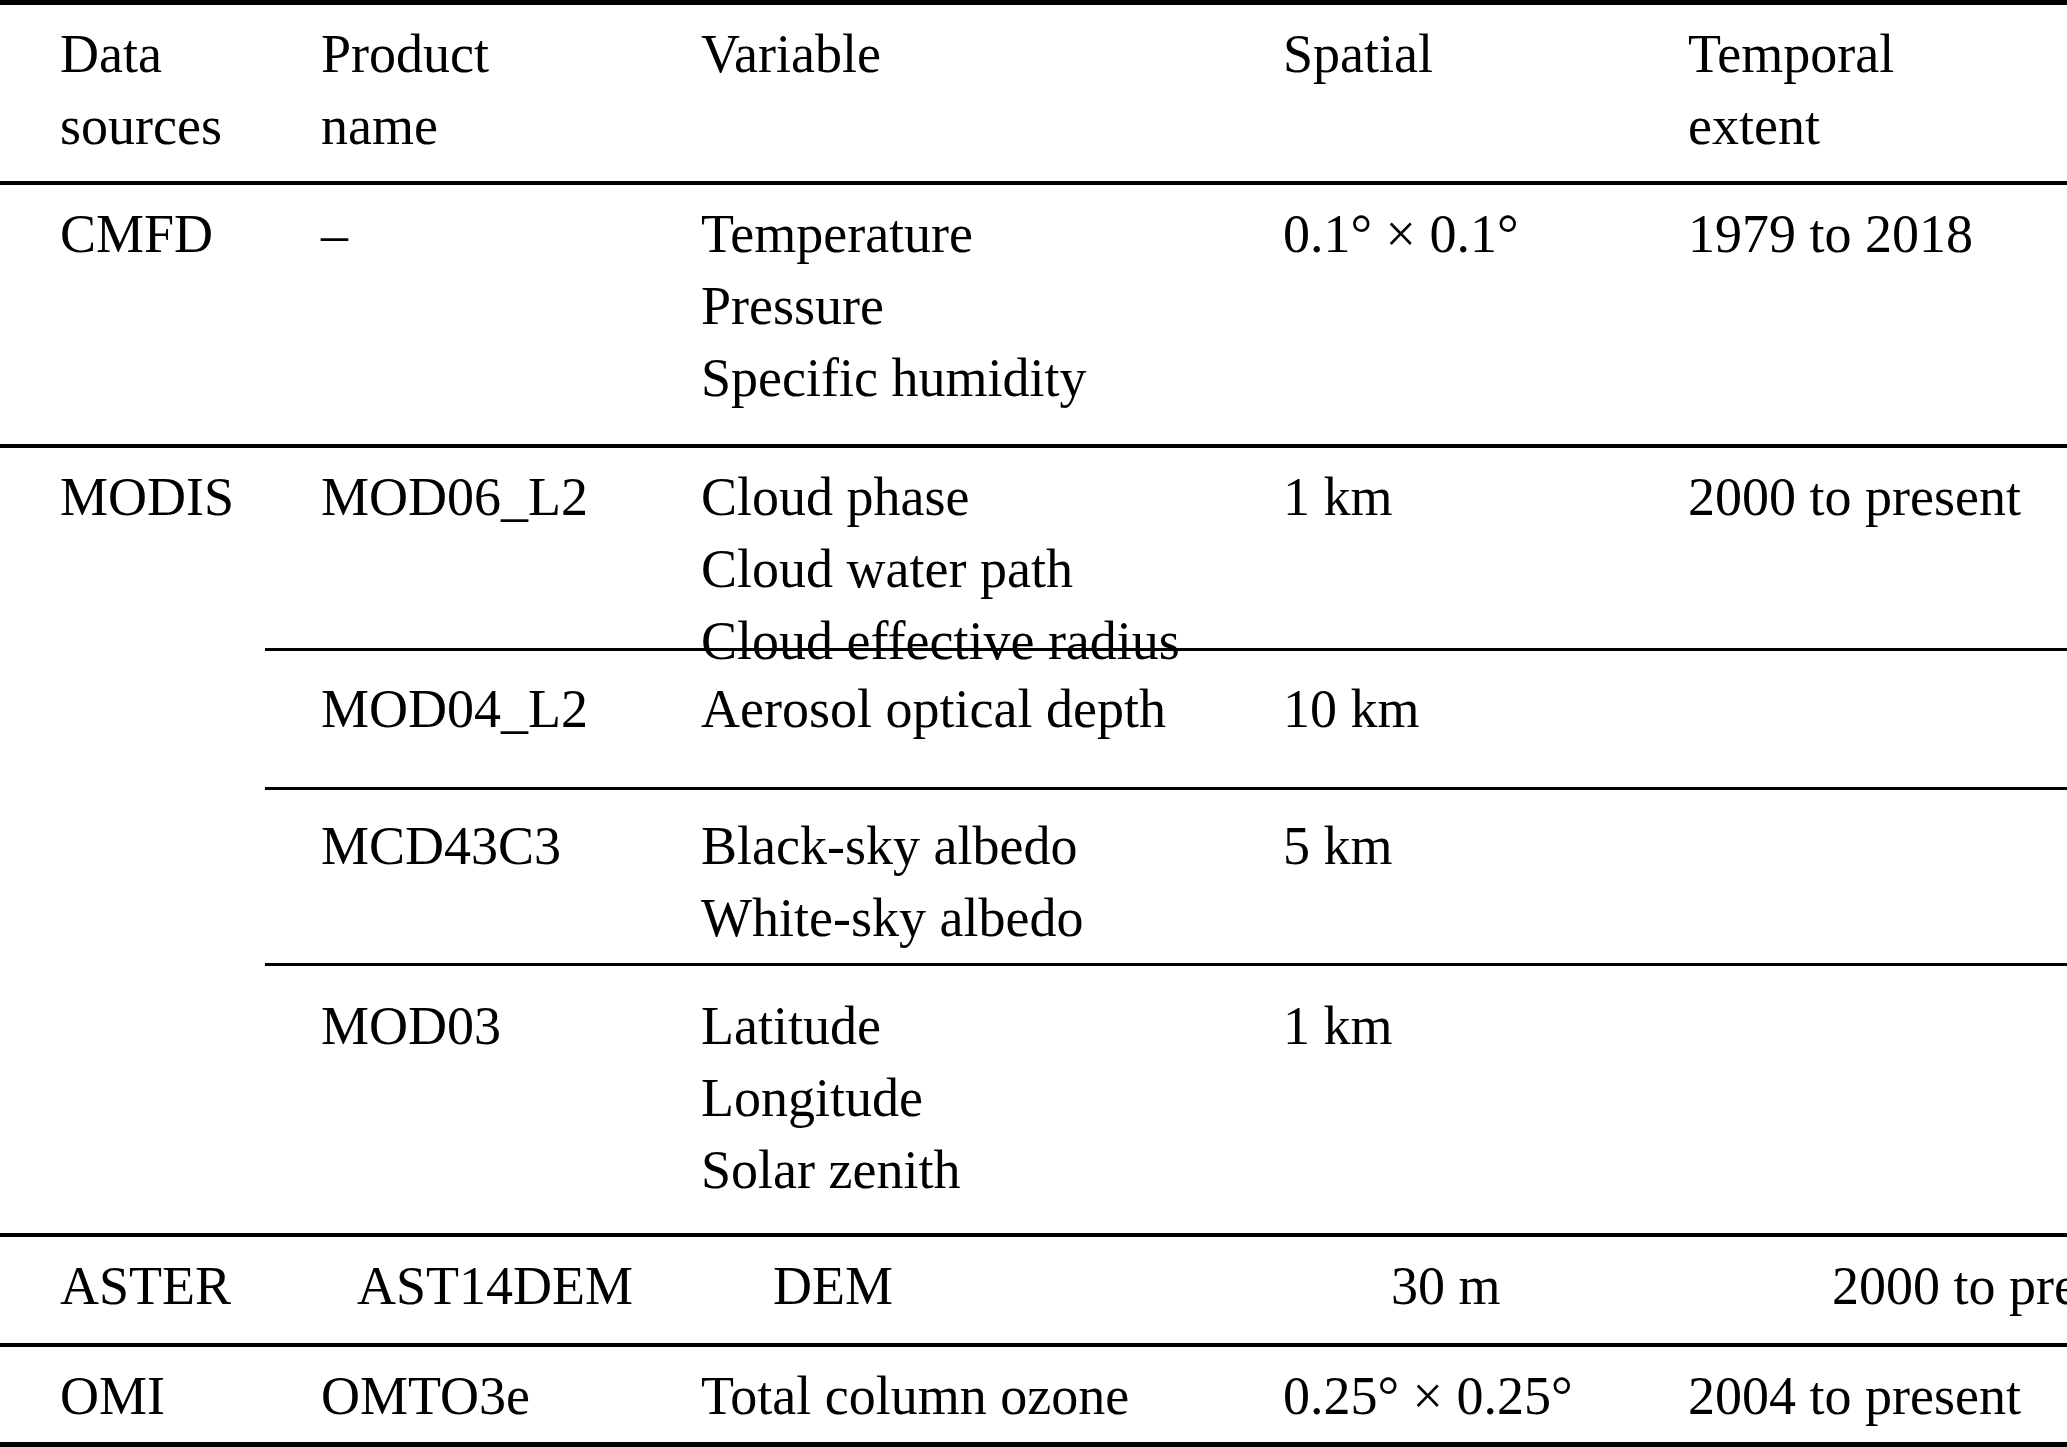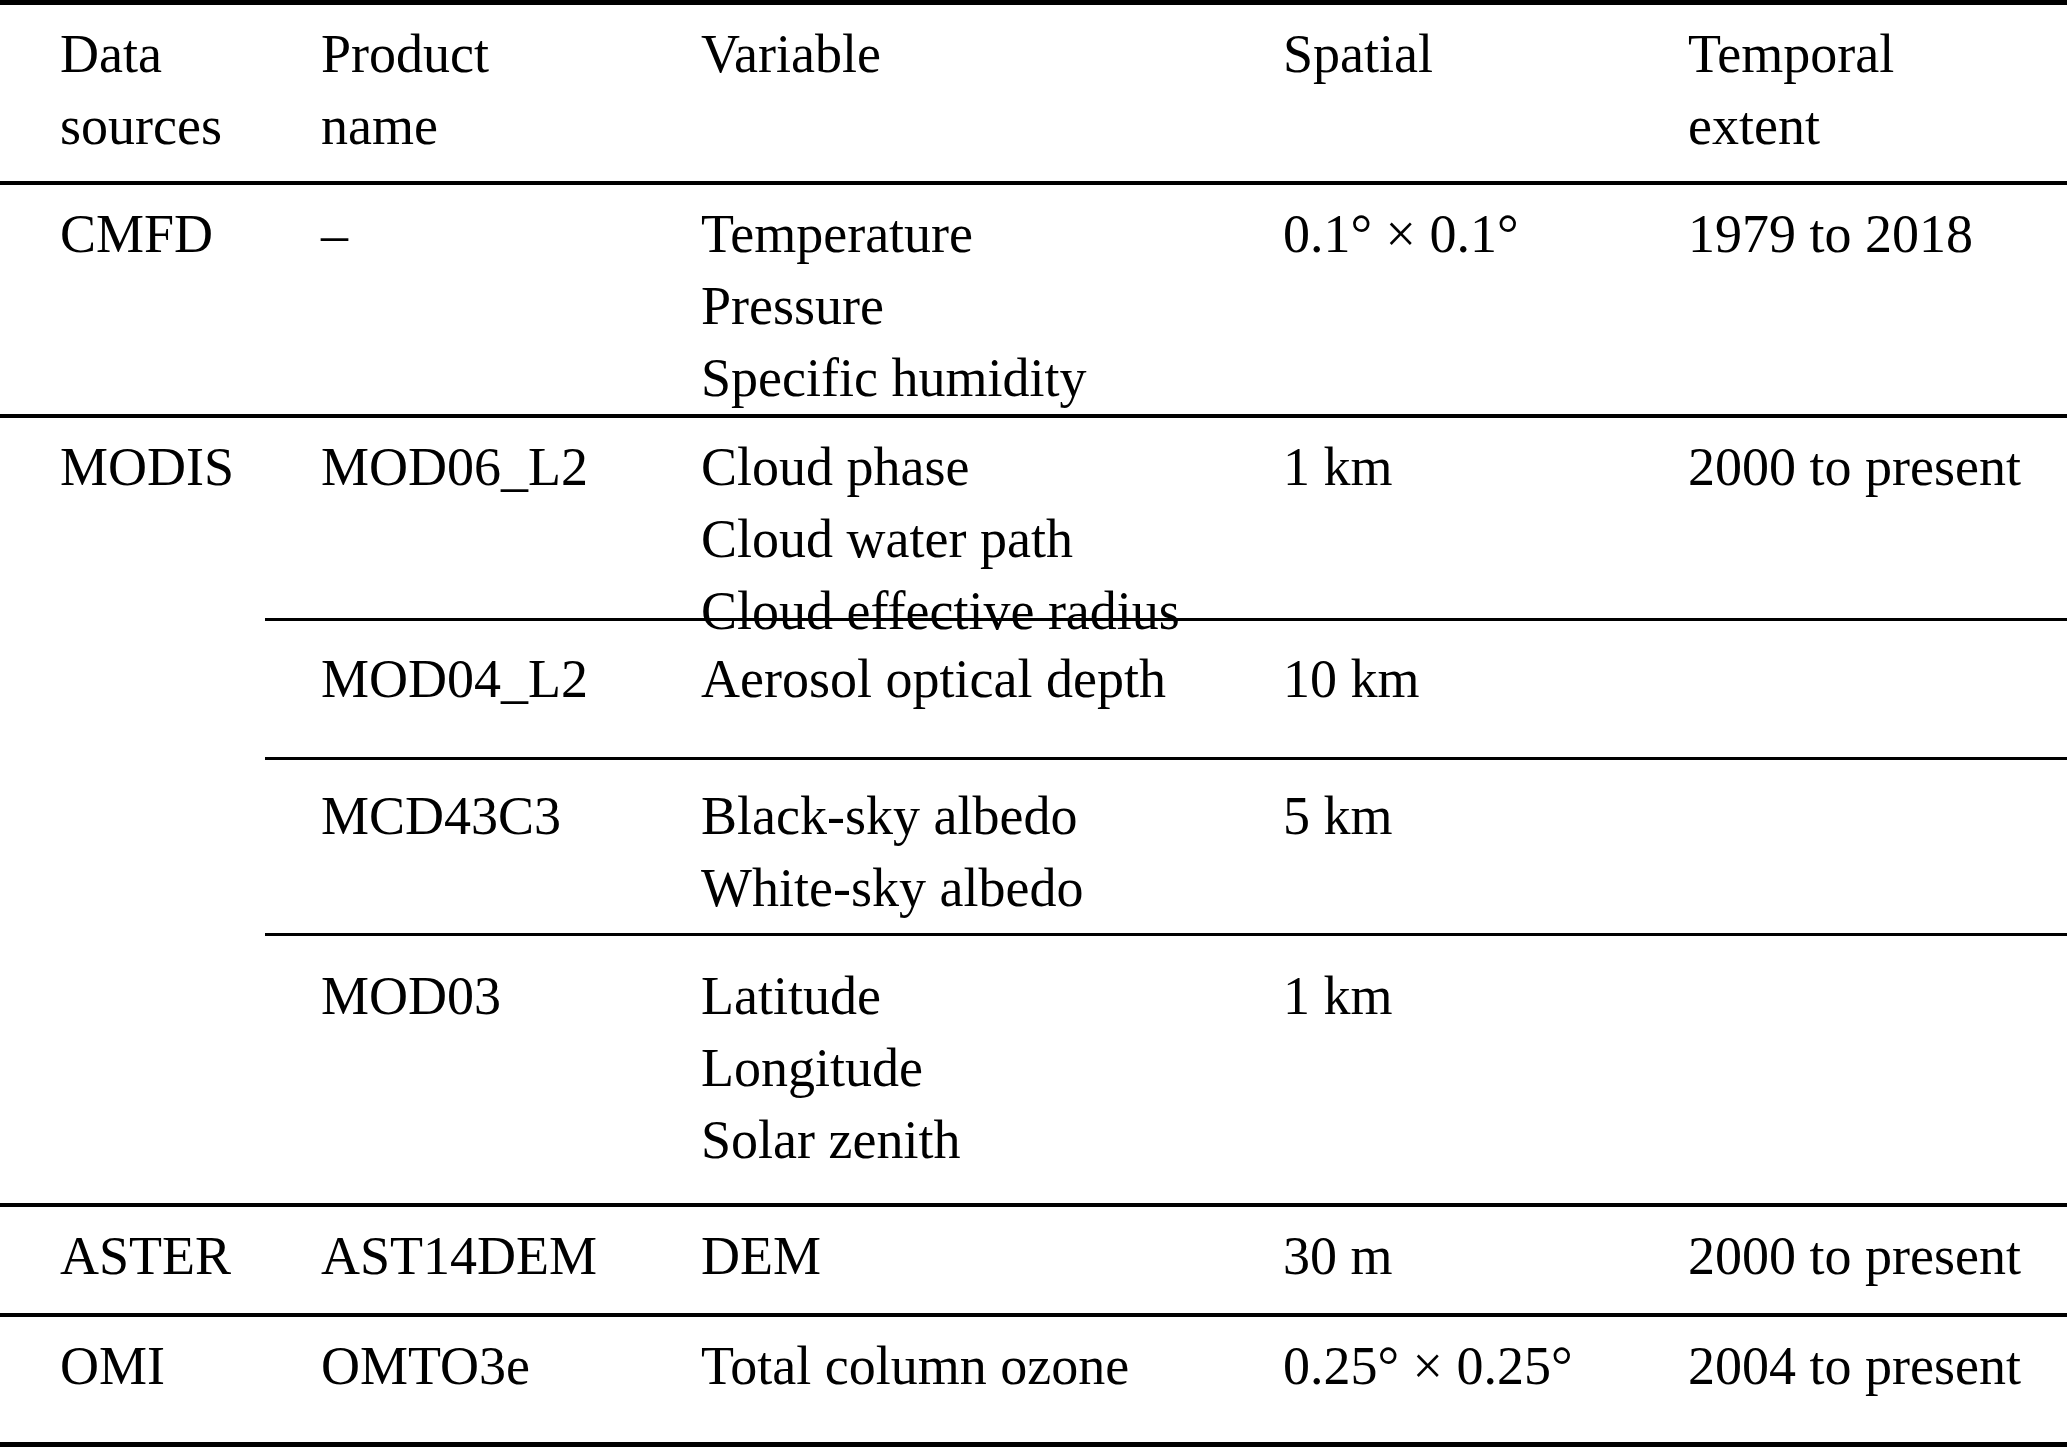--- a/index.html
+++ b/index.html
@@ -25,23 +25,23 @@
   .row {
     display: grid;
     grid-template-columns: 261px 380px 582px 405px auto;
     padding-left: 60px;
     box-sizing: border-box;
   }
   .cell { white-space: nowrap; }
   .line { white-space: nowrap; }
 
   .header  { height: 176px; padding-top: 13px; }
-  .g-cmfd  { height: 233px; padding-top: 13px; }
+  .g-cmfd  { height: 263px; padding-top: 13px; }
   .g-modis { height: 789px; }
-  .g-aster { height: 110px; padding-top: 13px; }
+  .g-aster { height: 110px; padding-top: 13px; gap: 36px; }
   .g-omi   { height: 111px; padding-top: 13px; }
 
   .sub { box-sizing: border-box; }
   .sub-1 { height: 200px; padding-top: 13px; }
   .sub-2 { height: 139px; }
   .sub-3 { height: 176px; }
   .sub-4 { height: 220px; }
   .sub-rule {
     height: 3px;
     margin-left: 265px;

